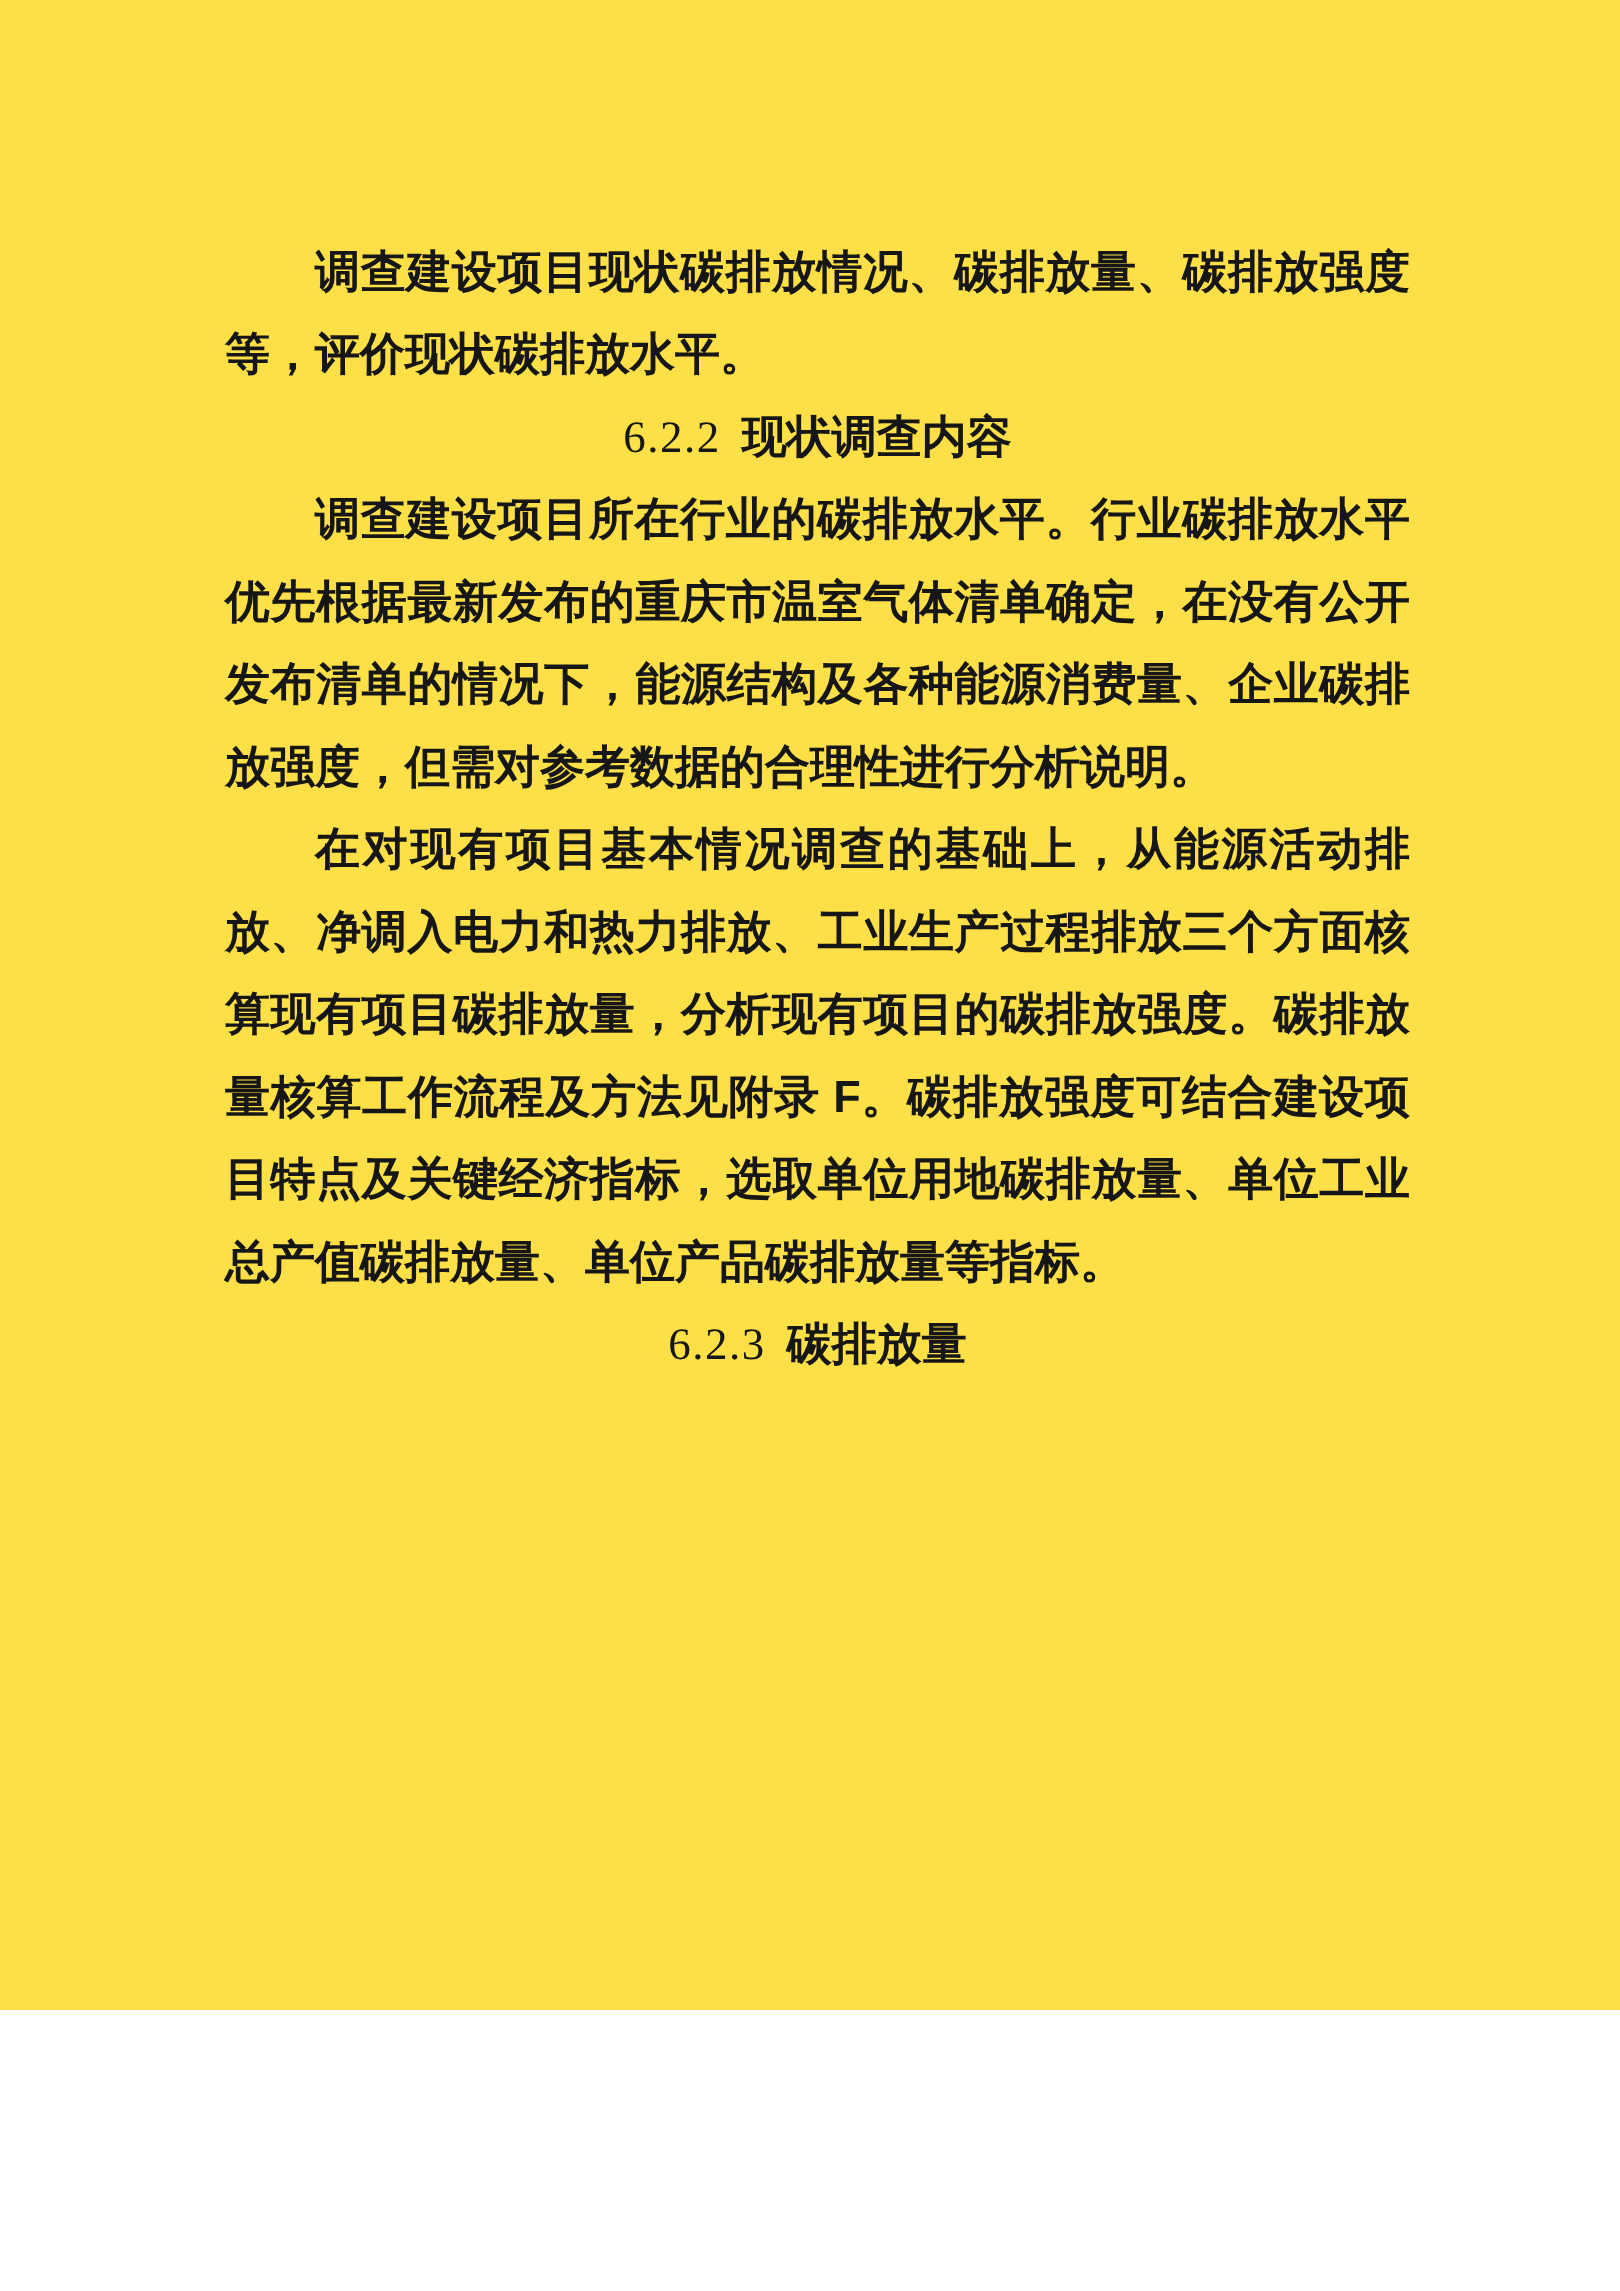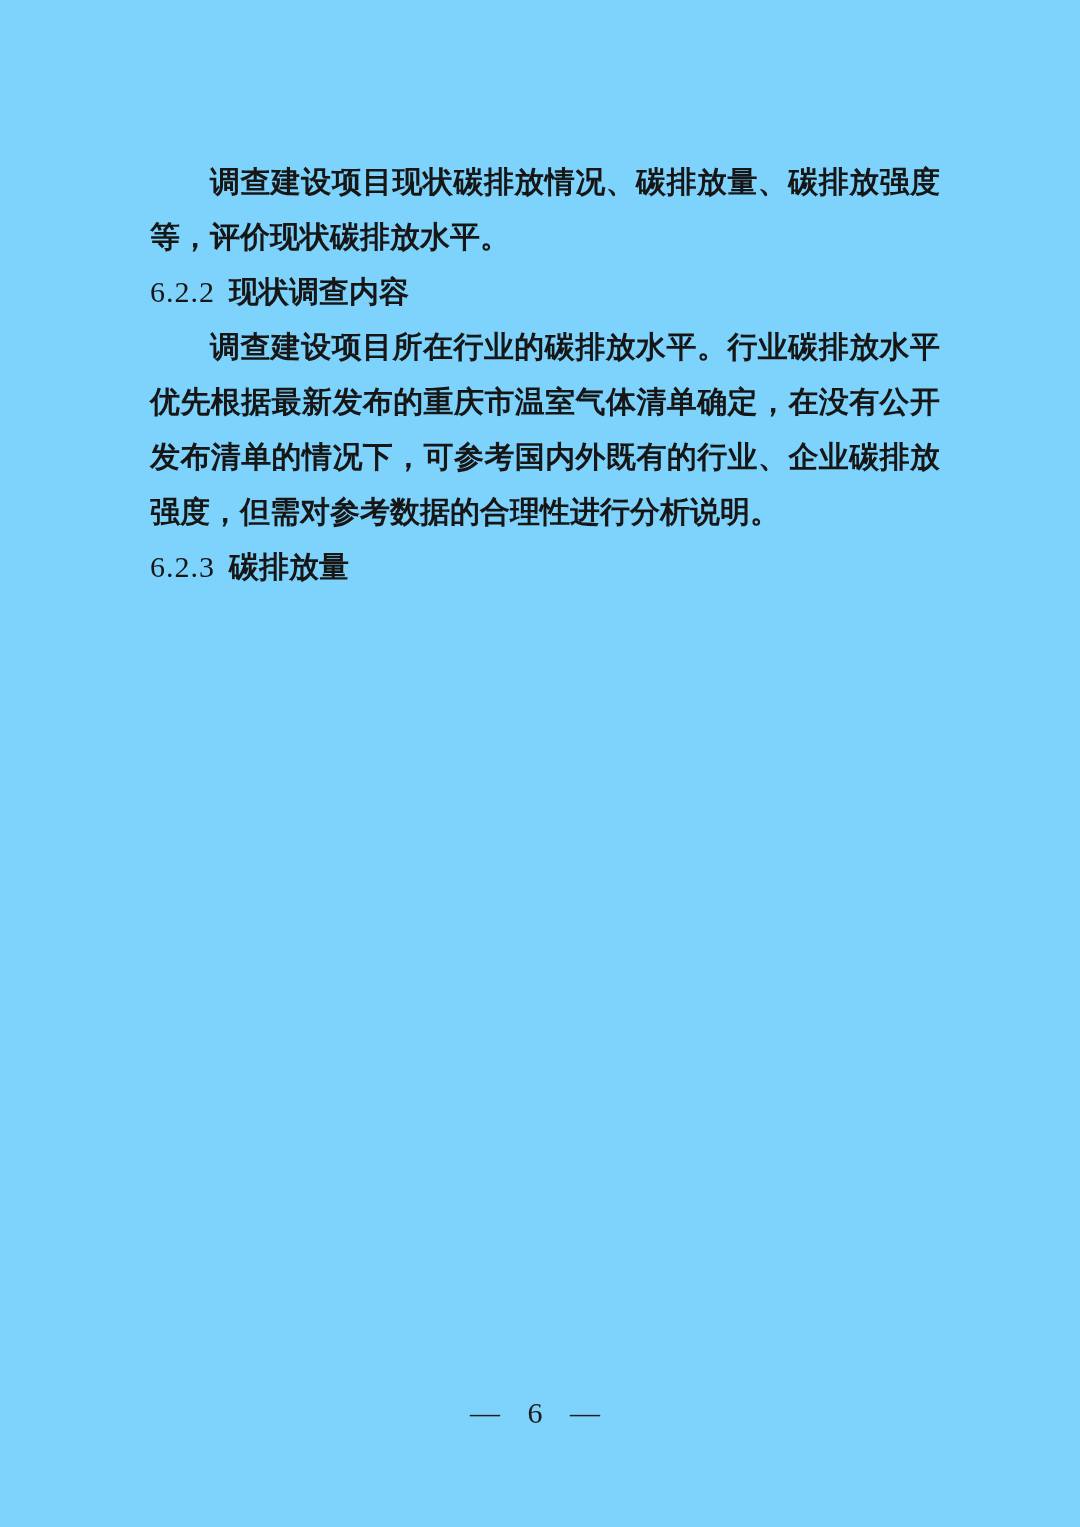--- a/index.html
+++ b/index.html
@@ -3,22 +3,22 @@
 <meta charset="utf-8">
 <style>
   html, body {
     margin: 0;
     padding: 0;
     background: #ffffff;
   }
   .page {
     position: relative;
     width: 1080px;
-    height: 1527px;
-    background: #7dd3fc;
+    height: 1340px;
+    background: #fde047;
     color: #161616;
     font-family: "Liberation Sans", sans-serif;
     overflow: hidden;
   }
   .content {
     position: absolute;
     left: 150px;
     top: 154px;
     width: 790px;
   }
@@ -31,21 +31,21 @@
     text-justify: inter-character;
     text-indent: 60px;
     word-break: break-all;
     color: #161616;
   }
   .heading {
     margin: 0;
     font-size: 30px;
     line-height: 55px;
     font-weight: 600;
-    text-align: left;
+    text-align: center;
     color: #161616;
     white-space: nowrap;
   }
   .heading .h-num {
     font-family: "Liberation Serif", serif;
     font-weight: 500;
     letter-spacing: 1px;
     margin-right: 14px;
   }
   .footer {
@@ -68,23 +68,24 @@
 
 <div class="page">
   <div class="content">
 
     <p class="body-para">调查建设项目现状碳排放情况、碳排放量、碳排放强度等，评价现状碳排放水平。</p>
 
     <h3 class="heading">
       <span class="h-num">6.2.2</span><span class="h-title">现状调查内容</span>
     </h3>
 
-    <p class="body-para">调查建设项目所在行业的碳排放水平。行业碳排放水平优先根据最新发布的重庆市温室气体清单确定，在没有公开发布清单的情况下，可参考国内外既有的行业、企业碳排放强度，但需对参考数据的合理性进行分析说明。</p>
+    <p class="body-para">调查建设项目所在行业的碳排放水平。行业碳排放水平优先根据最新发布的重庆市温室气体清单确定，在没有公开发布清单的情况下，能源结构及各种能源消费量、企业碳排放强度，但需对参考数据的合理性进行分析说明。</p>
 
 
+    <p class="body-para">在对现有项目基本情况调查的基础上，从能源活动排放、净调入电力和热力排放、工业生产过程排放三个方面核算现有项目碳排放量，分析现有项目的碳排放强度。碳排放量核算工作流程及方法见附录 F。碳排放强度可结合建设项目特点及关键经济指标，选取单位用地碳排放量、单位工业总产值碳排放量、单位产品碳排放量等指标。</p>
 
     <h3 class="heading">
       <span class="h-num">6.2.3</span><span class="h-title">碳排放量</span>
     </h3>
 
 
   </div>
 
   <div class="footer">
     <span class="page-number">— 6 —</span>

